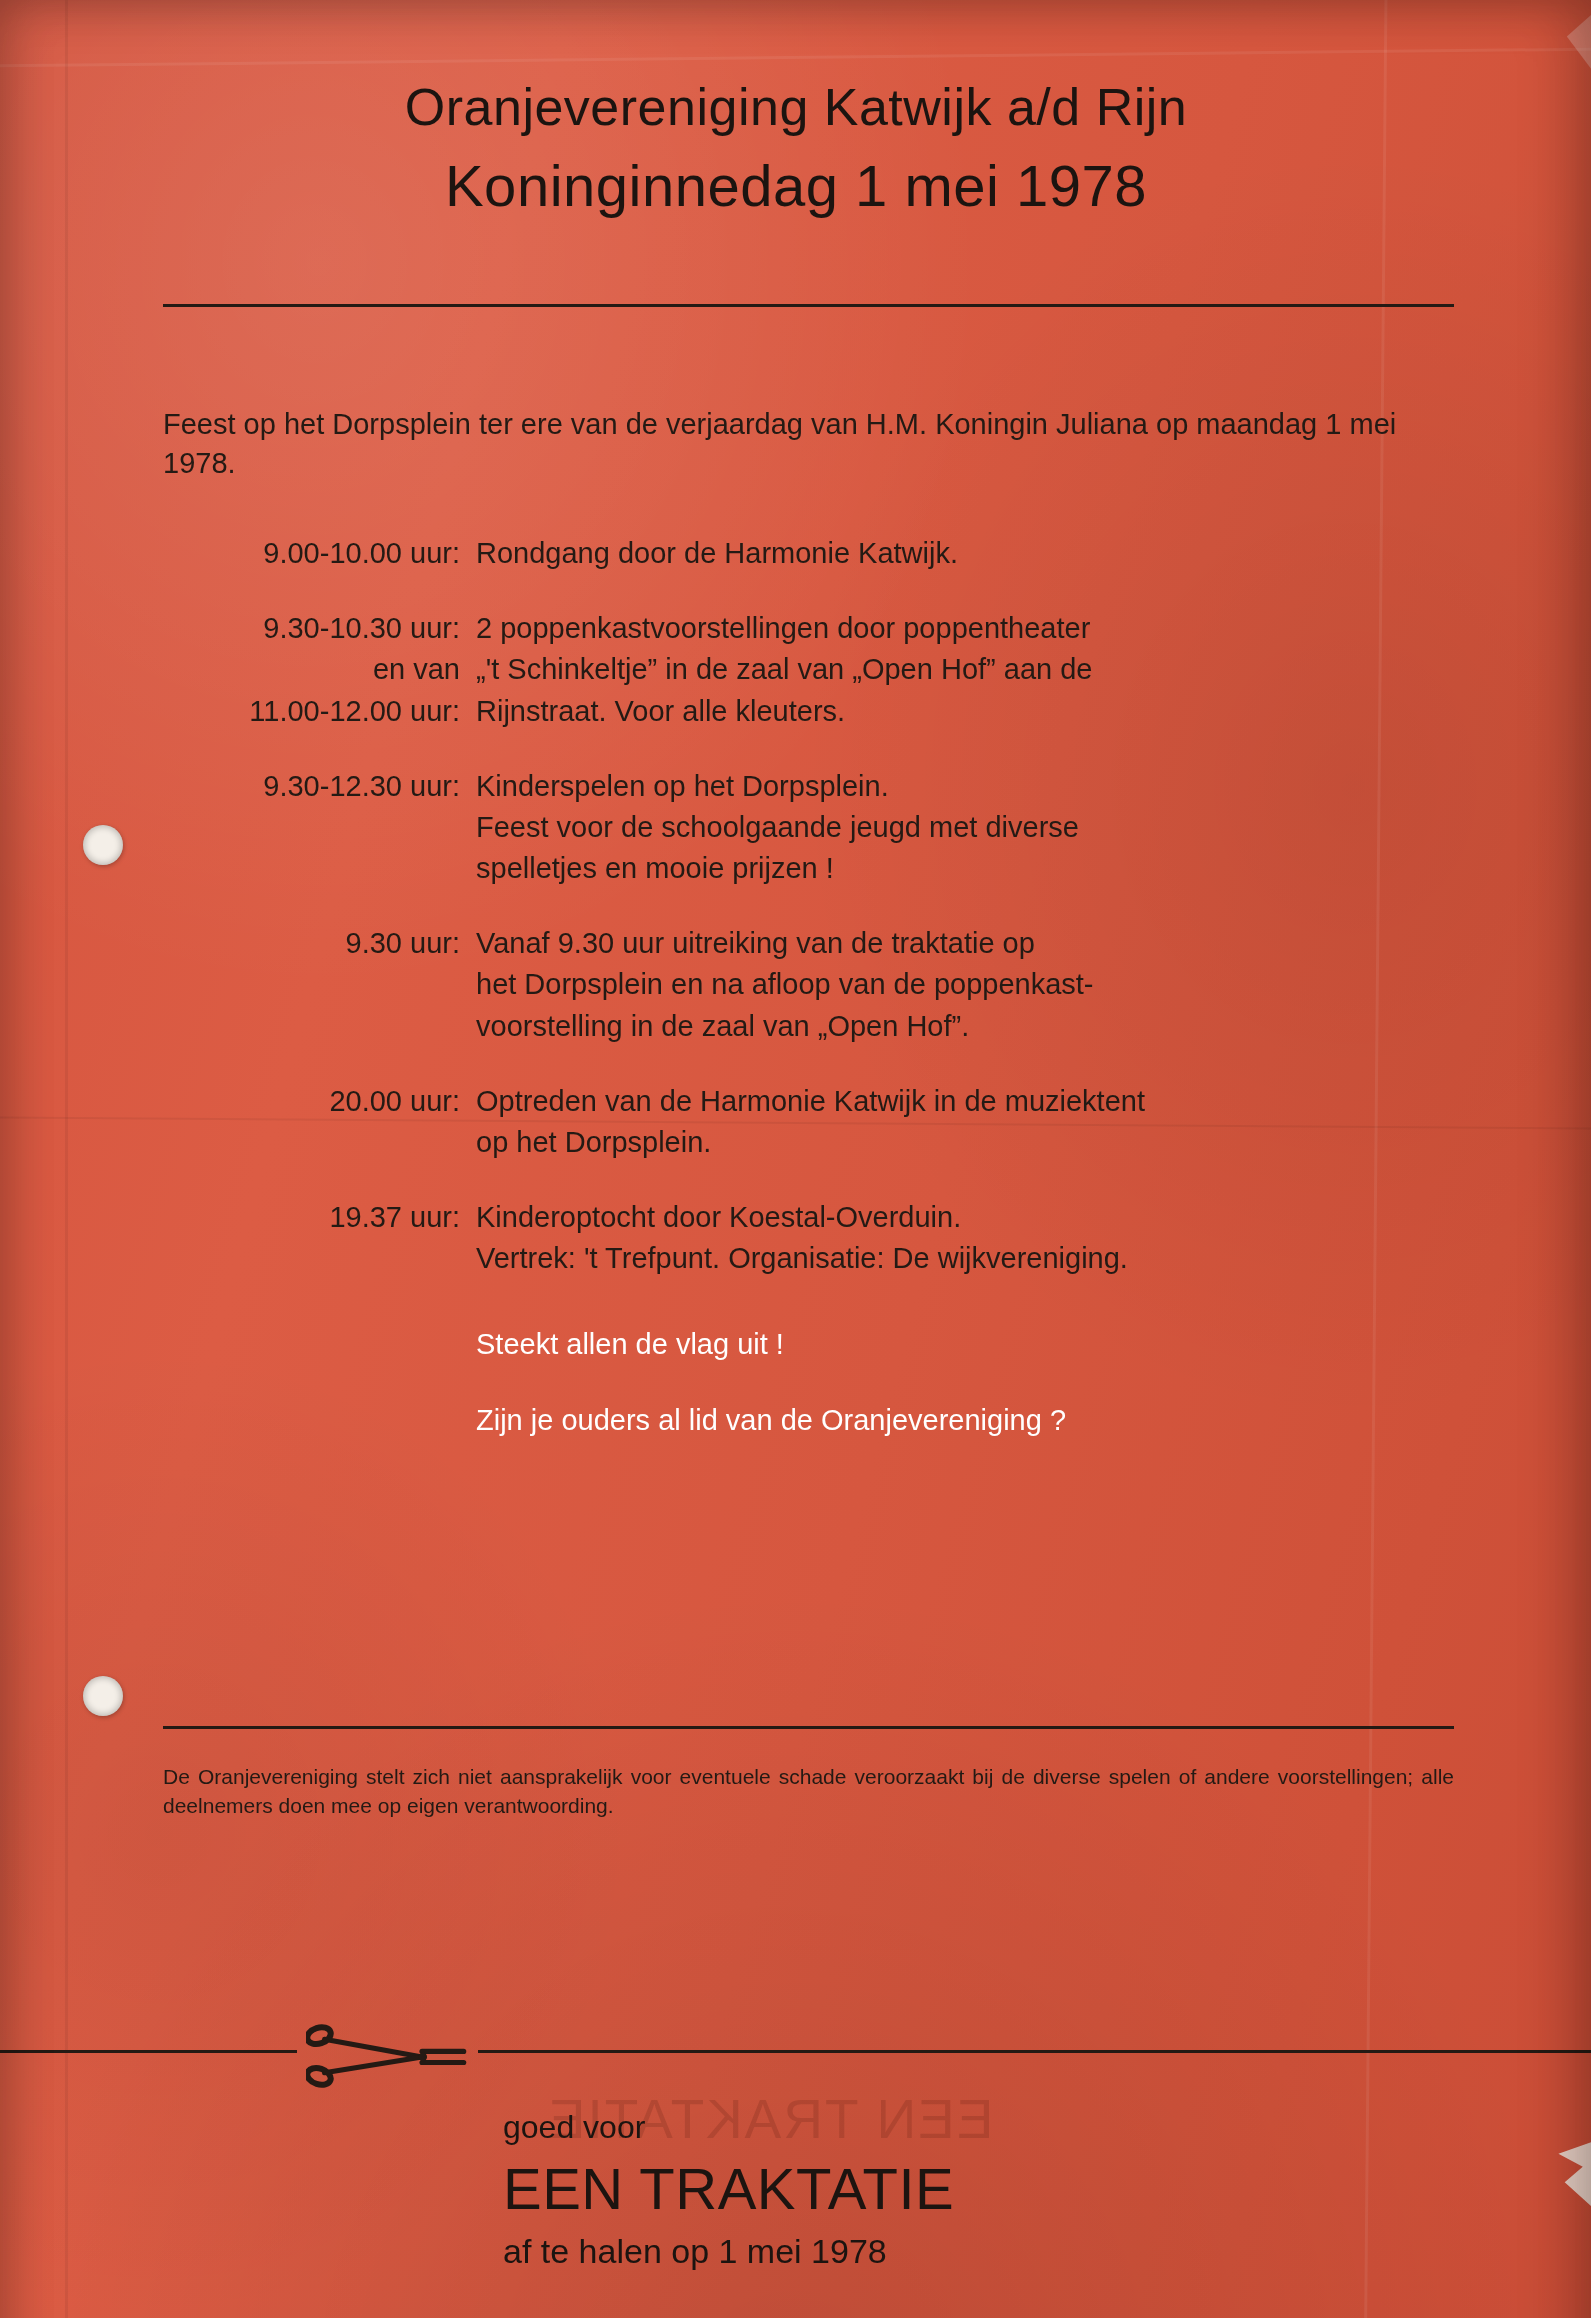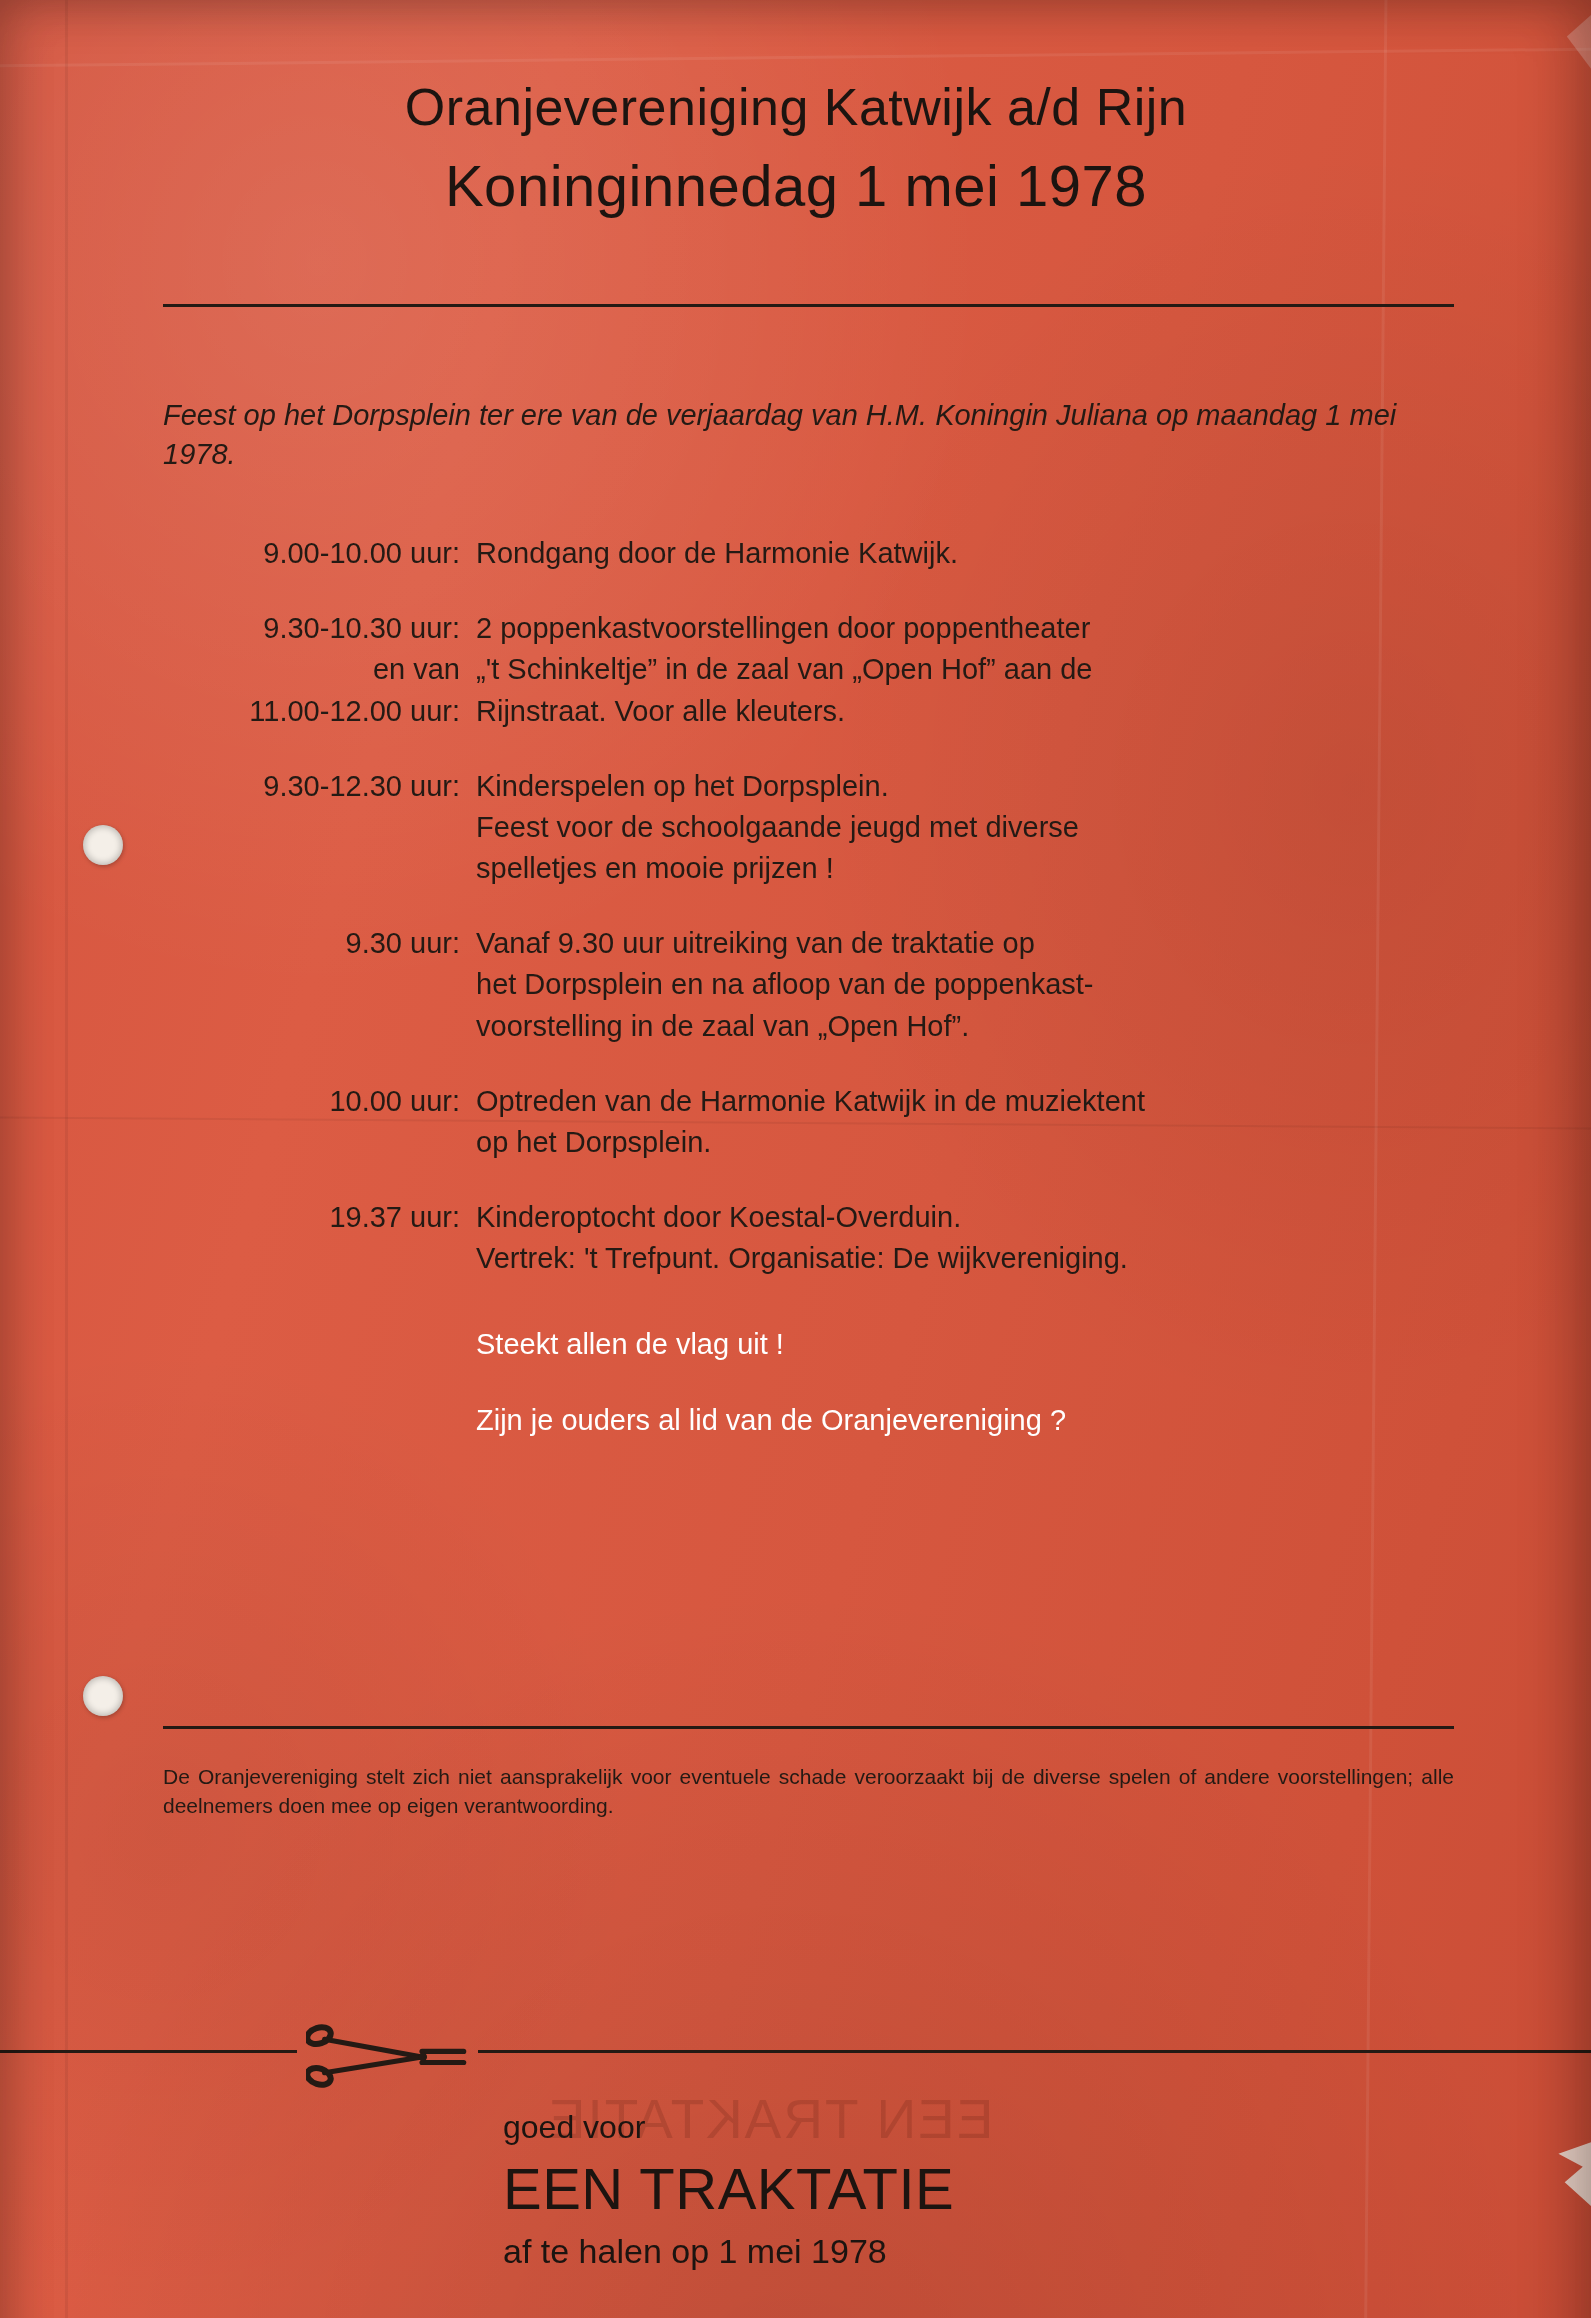--- a/index.html
+++ b/index.html
@@ -91,26 +91,25 @@
   .rule.bottom {
     left: 163px;
     width: 1291px;
     top: 1726px;
   }
 
   
   .intro {
     position: absolute;
     left: 163px;
-    top: 396px;
+    top: 405px;
     width: 1294px;
     font-size: 29px;
     line-height: 1.36;
     color: #241a14;
-    font-style: italic;
   }
 
   
   .program {
     position: absolute;
     left: 163px;
     top: 533px;
     width: 1298px;
   }
   .prog-row {
@@ -312,21 +311,21 @@
       <div class="prog-row">
         <div class="prog-time">9.30  uur:</div>
         <div class="prog-desc">
           <span class="l">Vanaf 9.30 uur uitreiking van de traktatie op</span>
           <span class="l">het Dorpsplein en na afloop van de poppenkast-</span>
           <span class="l">voorstelling in de zaal van „Open Hof”.</span>
         </div>
       </div>
 
       <div class="prog-row">
-        <div class="prog-time">10.00  uur:</div>
+        <div class="prog-time">20.00  uur:</div>
         <div class="prog-desc">
           <span class="l">Optreden van de Harmonie Katwijk in de muziektent</span>
           <span class="l">op het Dorpsplein.</span>
         </div>
       </div>
 
       <div class="prog-row" style="margin-bottom:45px;">
         <div class="prog-time">19.37  uur:</div>
         <div class="prog-desc">
           <span class="l">Kinderoptocht door Koestal-Overduin.</span>

